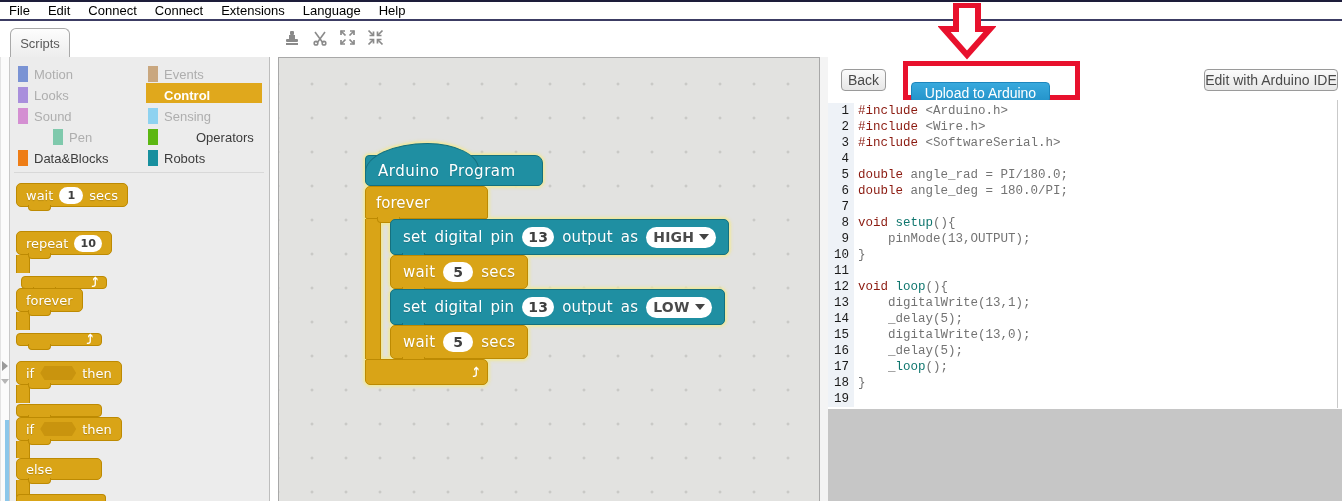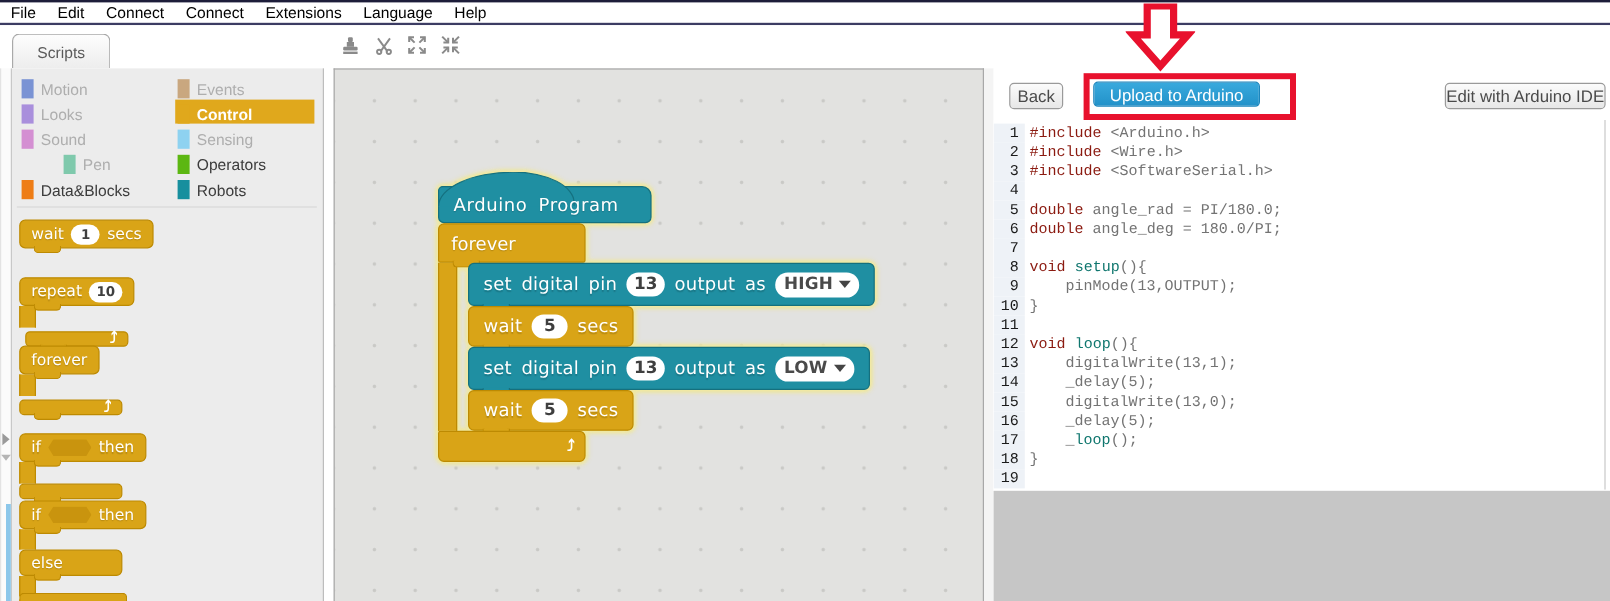--- a/index.html
+++ b/index.html
@@ -6,21 +6,21 @@
   html,body { width:1342px; height:501px; font-family:"Liberation Sans", sans-serif; background:#fff; overflow:hidden; }
   #app { position:relative; width:1342px; height:501px; background:#fff; }
 
   
   #menubar { position:absolute; left:0; top:0; width:1342px; height:21px; background:#fff;
     border-top:2px solid #1d1d3a; border-bottom:2px solid #3c3c63; display:flex; align-items:center; }
   .menu-item { padding:0 9px; font-size:13px; color:#000; height:17px; line-height:17px; cursor:default; }
 
   
   #tabrow { position:absolute; left:0; top:21px; width:1342px; height:36px; background:#fff; }
-  #scripts-tab { position:absolute; left:10px; top:7px; width:82px; height:29px;
+  #scripts-tab { position:absolute; left:10px; top:7px; width:60px; height:29px;
     background:linear-gradient(#fdfdfd,#ededed); border:1px solid #a9a9a9; border-bottom:none;
     border-radius:6px 6px 0 0; color:#5a5a5a; font-size:13px; display:flex; align-items:center; justify-content:center; }
   #edit-toolbar { position:absolute; left:283px; top:8px; display:flex; gap:11px; align-items:center; }
   .tool-ic { width:17px; height:17px; display:flex; align-items:center; justify-content:center; }
   .tool-ic svg { display:block; }
 
   
   #left-strip { position:absolute; left:0; top:57px; width:10px; height:444px; background:#fbfbfb;
     border-right:1px solid #c8c8c8; border-left:1px solid #e3e3e3; }
   #strip-handle-right { position:absolute; left:1px; top:304px; width:0; height:0;
@@ -94,21 +94,21 @@
   #splitter { position:absolute; left:820px; top:57px; width:8px; height:444px; background:#f4f4f4; }
 
   
   #right-panel { position:absolute; left:828px; top:57px; width:514px; height:444px; background:#fff; }
   .ui-btn { position:absolute; height:22px; border:1px solid #9a9a9a; border-radius:4px;
     background:linear-gradient(#fbfbfb,#e7e7e7); color:#4a4a4a; font-size:14px;
     display:flex; align-items:center; justify-content:center; cursor:pointer; }
   #back-btn { left:13px; top:12px; width:45px; }
   #edit-ide-btn { left:376px; top:12px; width:134px; }
   #upload-red-rect { position:absolute; left:75px; top:4px; width:177px; height:39px; border:5px solid #e8112d; }
-  #upload-btn { position:absolute; left:83px; top:11px; width:139px; height:21px; border-radius:4px;
+  #upload-btn { position:absolute; left:83px; top:25px; width:139px; height:21px; border-radius:4px;
     background:linear-gradient(#38a9dd,#2392c9); border:1px solid #1c86bd; color:#fff; font-size:14px;
     display:flex; align-items:center; justify-content:center; cursor:pointer; }
   #red-arrow { position:absolute; left:938px; top:3px; width:58px; height:58px; z-index:50; }
 
   
   #code-view { position:absolute; left:0; top:43px; width:514px; height:309px; background:#fff; overflow:hidden;
     font-family:"Liberation Mono", monospace; font-size:12.5px; line-height:16px; padding-top:3px; }
   .code-line { display:flex; height:16px; }
   .line-num { width:26px; text-align:right; padding-right:5px; color:#1a1a1a; background:#eef2f7; flex:none; }
   .line-code { white-space:pre; padding-left:4px; color:#1a1a1a; }
@@ -221,21 +221,21 @@
           <span class="cat-label">Events</span>
         </div>
         <div class="cat-row cat-selected" style="left: 138px; top: 29px;">
           <span class="cat-swatch" style="background: rgb(224, 168, 28);"></span>
           <span class="cat-label">Control</span>
         </div>
         <div class="cat-row cat-disabled" style="left: 138px; top: 50px;">
           <span class="cat-swatch" style="background: rgb(142, 210, 240);"></span>
           <span class="cat-label">Sensing</span>
         </div>
-        <div class="cat-row cat-normal" style="left: 138px; top: 71px;">
+        <div class="cat-row cat-normal" style="left: 138px; top: 71px; gap: 32px;">
           <span class="cat-swatch" style="background: rgb(92, 183, 18);"></span>
           <span class="cat-label">Operators</span>
         </div>
         <div class="cat-row cat-normal" style="left: 138px; top: 92px;">
           <span class="cat-swatch" style="background: rgb(23, 143, 158);"></span>
           <span class="cat-label">Robots</span>
         </div>
       </div>
     <div id="palette-divider"></div>
     <div id="pal-blocks">

